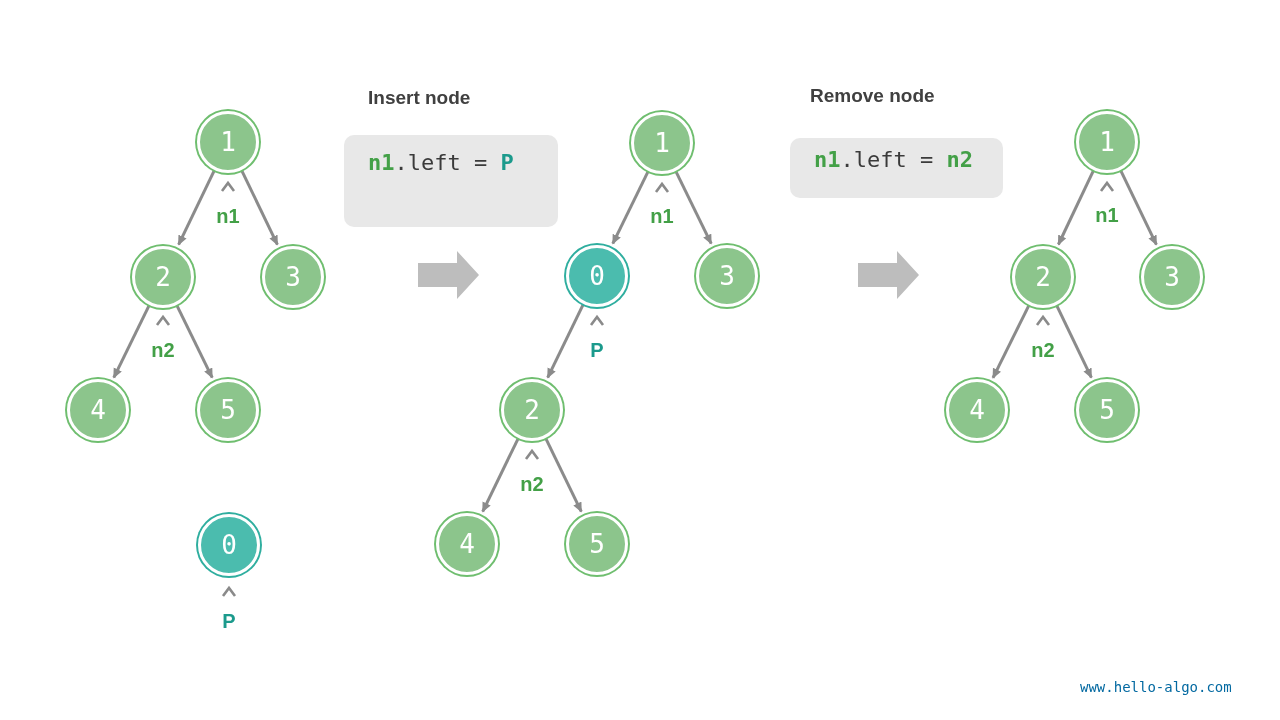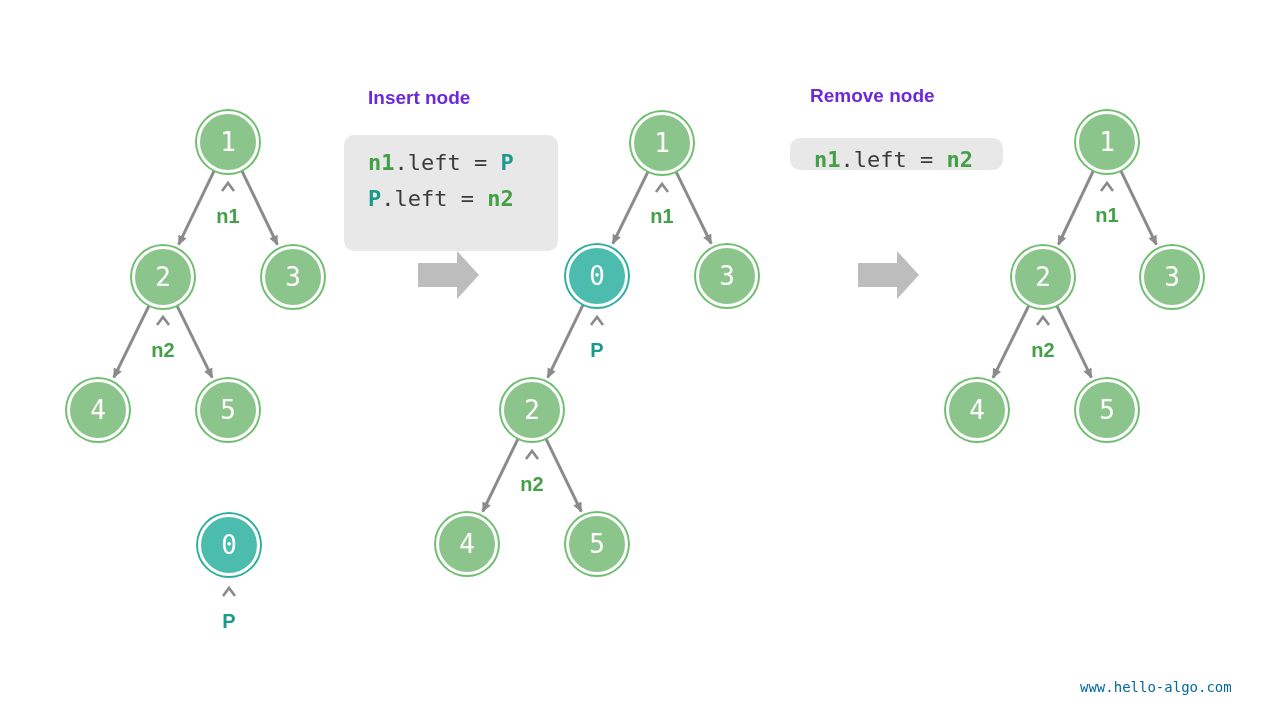--- a/index.html
+++ b/index.html
@@ -22,21 +22,21 @@
 
   
   .ptr{
     position:absolute;transform:translate(-50%,-50%);
     font-weight:bold;font-size:20px;line-height:20px;
   }
   .ptr.green{color:#43a047;}
   .ptr.teal{color:#1b9a8c;}
 
   
-  .op-title{position:absolute;font-size:19px;font-weight:bold;color:#6d28d9;line-height:22px;}
+  .op-title{position:absolute;font-size:19px;font-weight:bold;color:#404040;line-height:22px;}
 
   
   .code-box{
     position:absolute;background:#e8e8e8;border-radius:10px;
     font-family:"DejaVu Sans Mono",monospace;font-size:22px;line-height:36px;color:#3a3a3a;
     padding:10px 0 10px 24px;box-sizing:border-box;
   }
   .code-line{white-space:pre;}
   .tok{font-weight:normal;}
   .tok.green{color:#43a047;font-weight:bold;}
@@ -57,22 +57,22 @@
   .nC1{left:1076px;top:111px}.nC2{left:1012px;top:246px}.nC3{left:1141px;top:246px}
   .nC4{left:946px;top:379px}.nC5{left:1076px;top:379px}
 
   
   .pA1{left:228px;top:216px}.pA2{left:163px;top:350px}.pA3{left:229px;top:621px}
   .pB1{left:662px;top:216px}.pB2{left:597px;top:350px}.pB3{left:532px;top:484px}
   .pC1{left:1107px;top:215px}.pC2{left:1043px;top:350px}
 
   
   .tIns{left:368px;top:87px}.tRem{left:810px;top:85px}
-  .cbIns{left:344px;top:135px;width:214px;height:116px}
-  .cbRem{left:790px;top:138px;width:213px;height:32px;padding-top:4px;padding-bottom:4px}
+  .cbIns{left:344px;top:135px;width:214px;height:92px}
+  .cbRem{left:790px;top:138px;width:213px;height:60px;padding-top:4px;padding-bottom:4px}
 </style>
 </head>
 <body>
 
 <div class="canvas">
 
   <svg class="layer" xmlns="http://www.w3.org/2000/svg">
     <defs>
       <marker id="ah" markerUnits="userSpaceOnUse" markerWidth="12" markerHeight="12" refX="9" refY="4.5" orient="auto">
         <path d="M0,0 L10,4.5 L0,9 Z" fill="#8b8b8b"></path>
@@ -145,21 +145,20 @@
     <div class="node green nC3">3</div>
     <div class="node green nC4">4</div>
     <div class="node green nC5">5</div>
     <div class="ptr green pC1">n1</div>
     <div class="ptr green pC2">n2</div>
   </div>
 
   <div class="op-title tIns">Insert node</div>
   <div class="code-box cbIns">
     <div class="code-line"><span class="tok green">n1</span><span class="tok">.left = </span><span class="tok teal">P</span></div>
-    <div class="code-line"><span class="tok teal">P</span><span class="tok">.left = </span><span class="tok green">n2</span></div>
   </div>
 
   <div class="op-title tRem">Remove node</div>
   <div class="code-box cbRem">
     <div class="code-line"><span class="tok green">n1</span><span class="tok">.left = </span><span class="tok green">n2</span></div>
   </div>
 
   <div class="watermark">www.hello-algo.com</div>
 
 </div>

